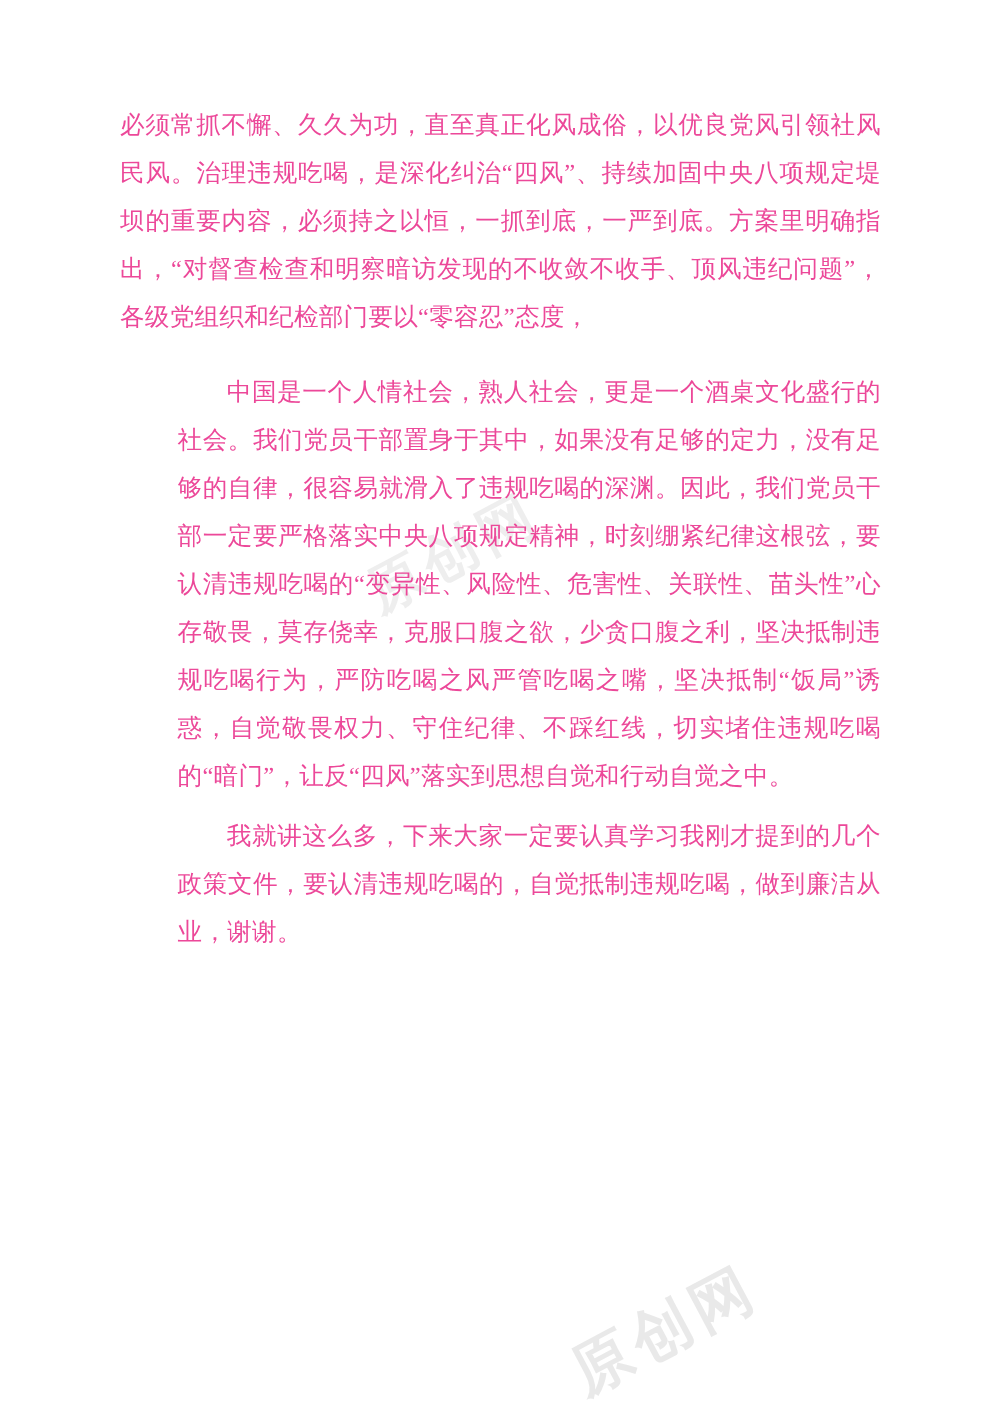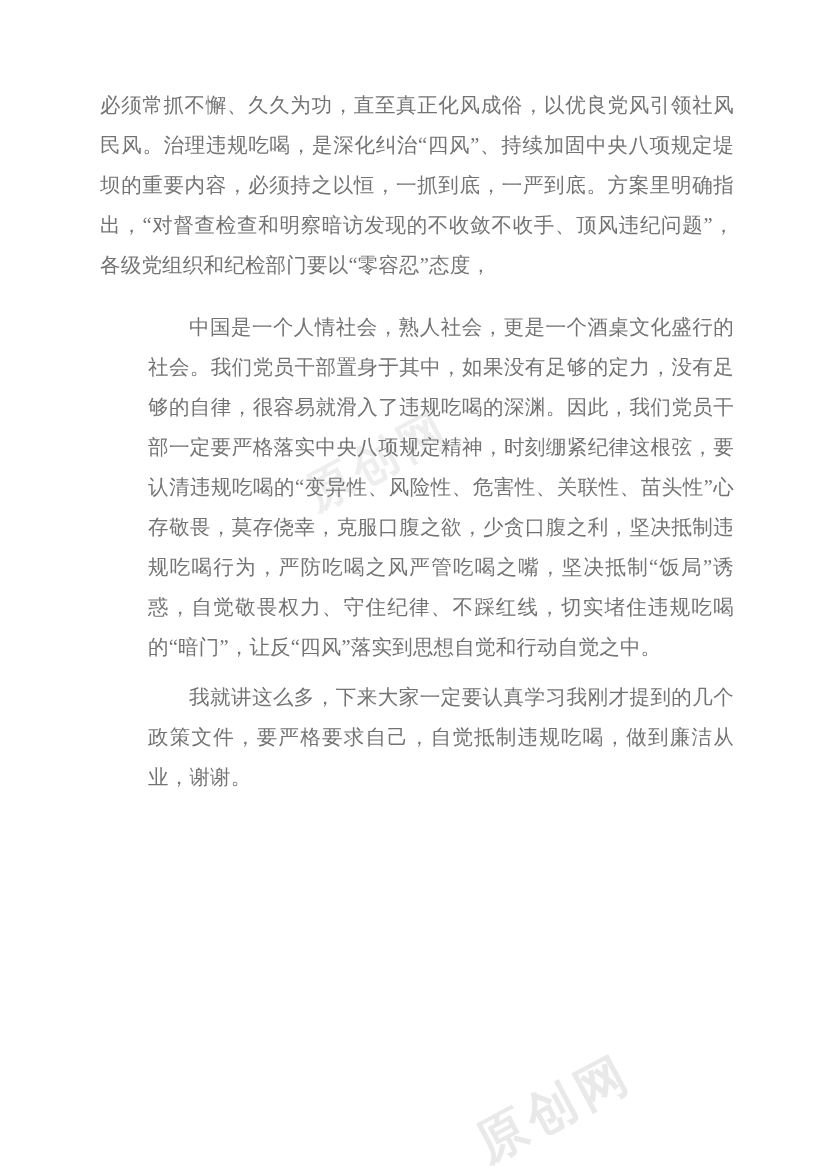--- a/index.html
+++ b/index.html
@@ -28,21 +28,21 @@
     position: relative;
     z-index: 2;
   }
   p.para {
     margin: 0 0 0 0;
     font-size: 20.5px;
     line-height: 40px;
     text-align: justify;
     text-justify: inter-ideograph;
     letter-spacing: 0.2px;
-    color: #737373;
+    color: #ec4899;
   }
   p.indent {
     text-indent: 2em;
     margin-left: 48px;
   }
   .gap-small { height: 10px; }
   .gap-mid { height: 12px; }
 
   
   .watermark {
@@ -81,16 +81,16 @@
   <div class="doc-body">
 
     <p class="para">必须常抓不懈、久久为功，直至真正化风成俗，以优良党风引领社风民风。治理违规吃喝，是深化纠治“四风”、持续加固中央八项规定堤坝的重要内容，必须持之以恒，一抓到底，一严到底。方案里明确指出，“对督查检查和明察暗访发现的不收敛不收手、顶风违纪问题”，各级党组织和纪检部门要以“零容忍”态度，</p>
     <div class="gap-small"></div>
 
     <div class="gap-mid"></div>
 
     <p class="para indent">中国是一个人情社会，熟人社会，更是一个酒桌文化盛行的社会。我们党员干部置身于其中，如果没有足够的定力，没有足够的自律，很容易就滑入了违规吃喝的深渊。因此，我们党员干部一定要严格落实中央八项规定精神，时刻绷紧纪律这根弦，要认清违规吃喝的“变异性、风险性、危害性、关联性、苗头性”心存敬畏，莫存侥幸，克服口腹之欲，少贪口腹之利，坚决抵制违规吃喝行为，严防吃喝之风严管吃喝之嘴，坚决抵制“饭局”诱惑，自觉敬畏权力、守住纪律、不踩红线，切实堵住违规吃喝的“暗门”，让反“四风”落实到思想自觉和行动自觉之中。</p>
     <div class="gap-small"></div>
 
-    <p class="para indent">我就讲这么多，下来大家一定要认真学习我刚才提到的几个政策文件，要严格要求自己，自觉抵制违规吃喝，做到廉洁从业，谢谢。</p>
+    <p class="para indent">我就讲这么多，下来大家一定要认真学习我刚才提到的几个政策文件，要认清违规吃喝的，自觉抵制违规吃喝，做到廉洁从业，谢谢。</p>
 
   </div>
 </div>
 
 </body></html>

